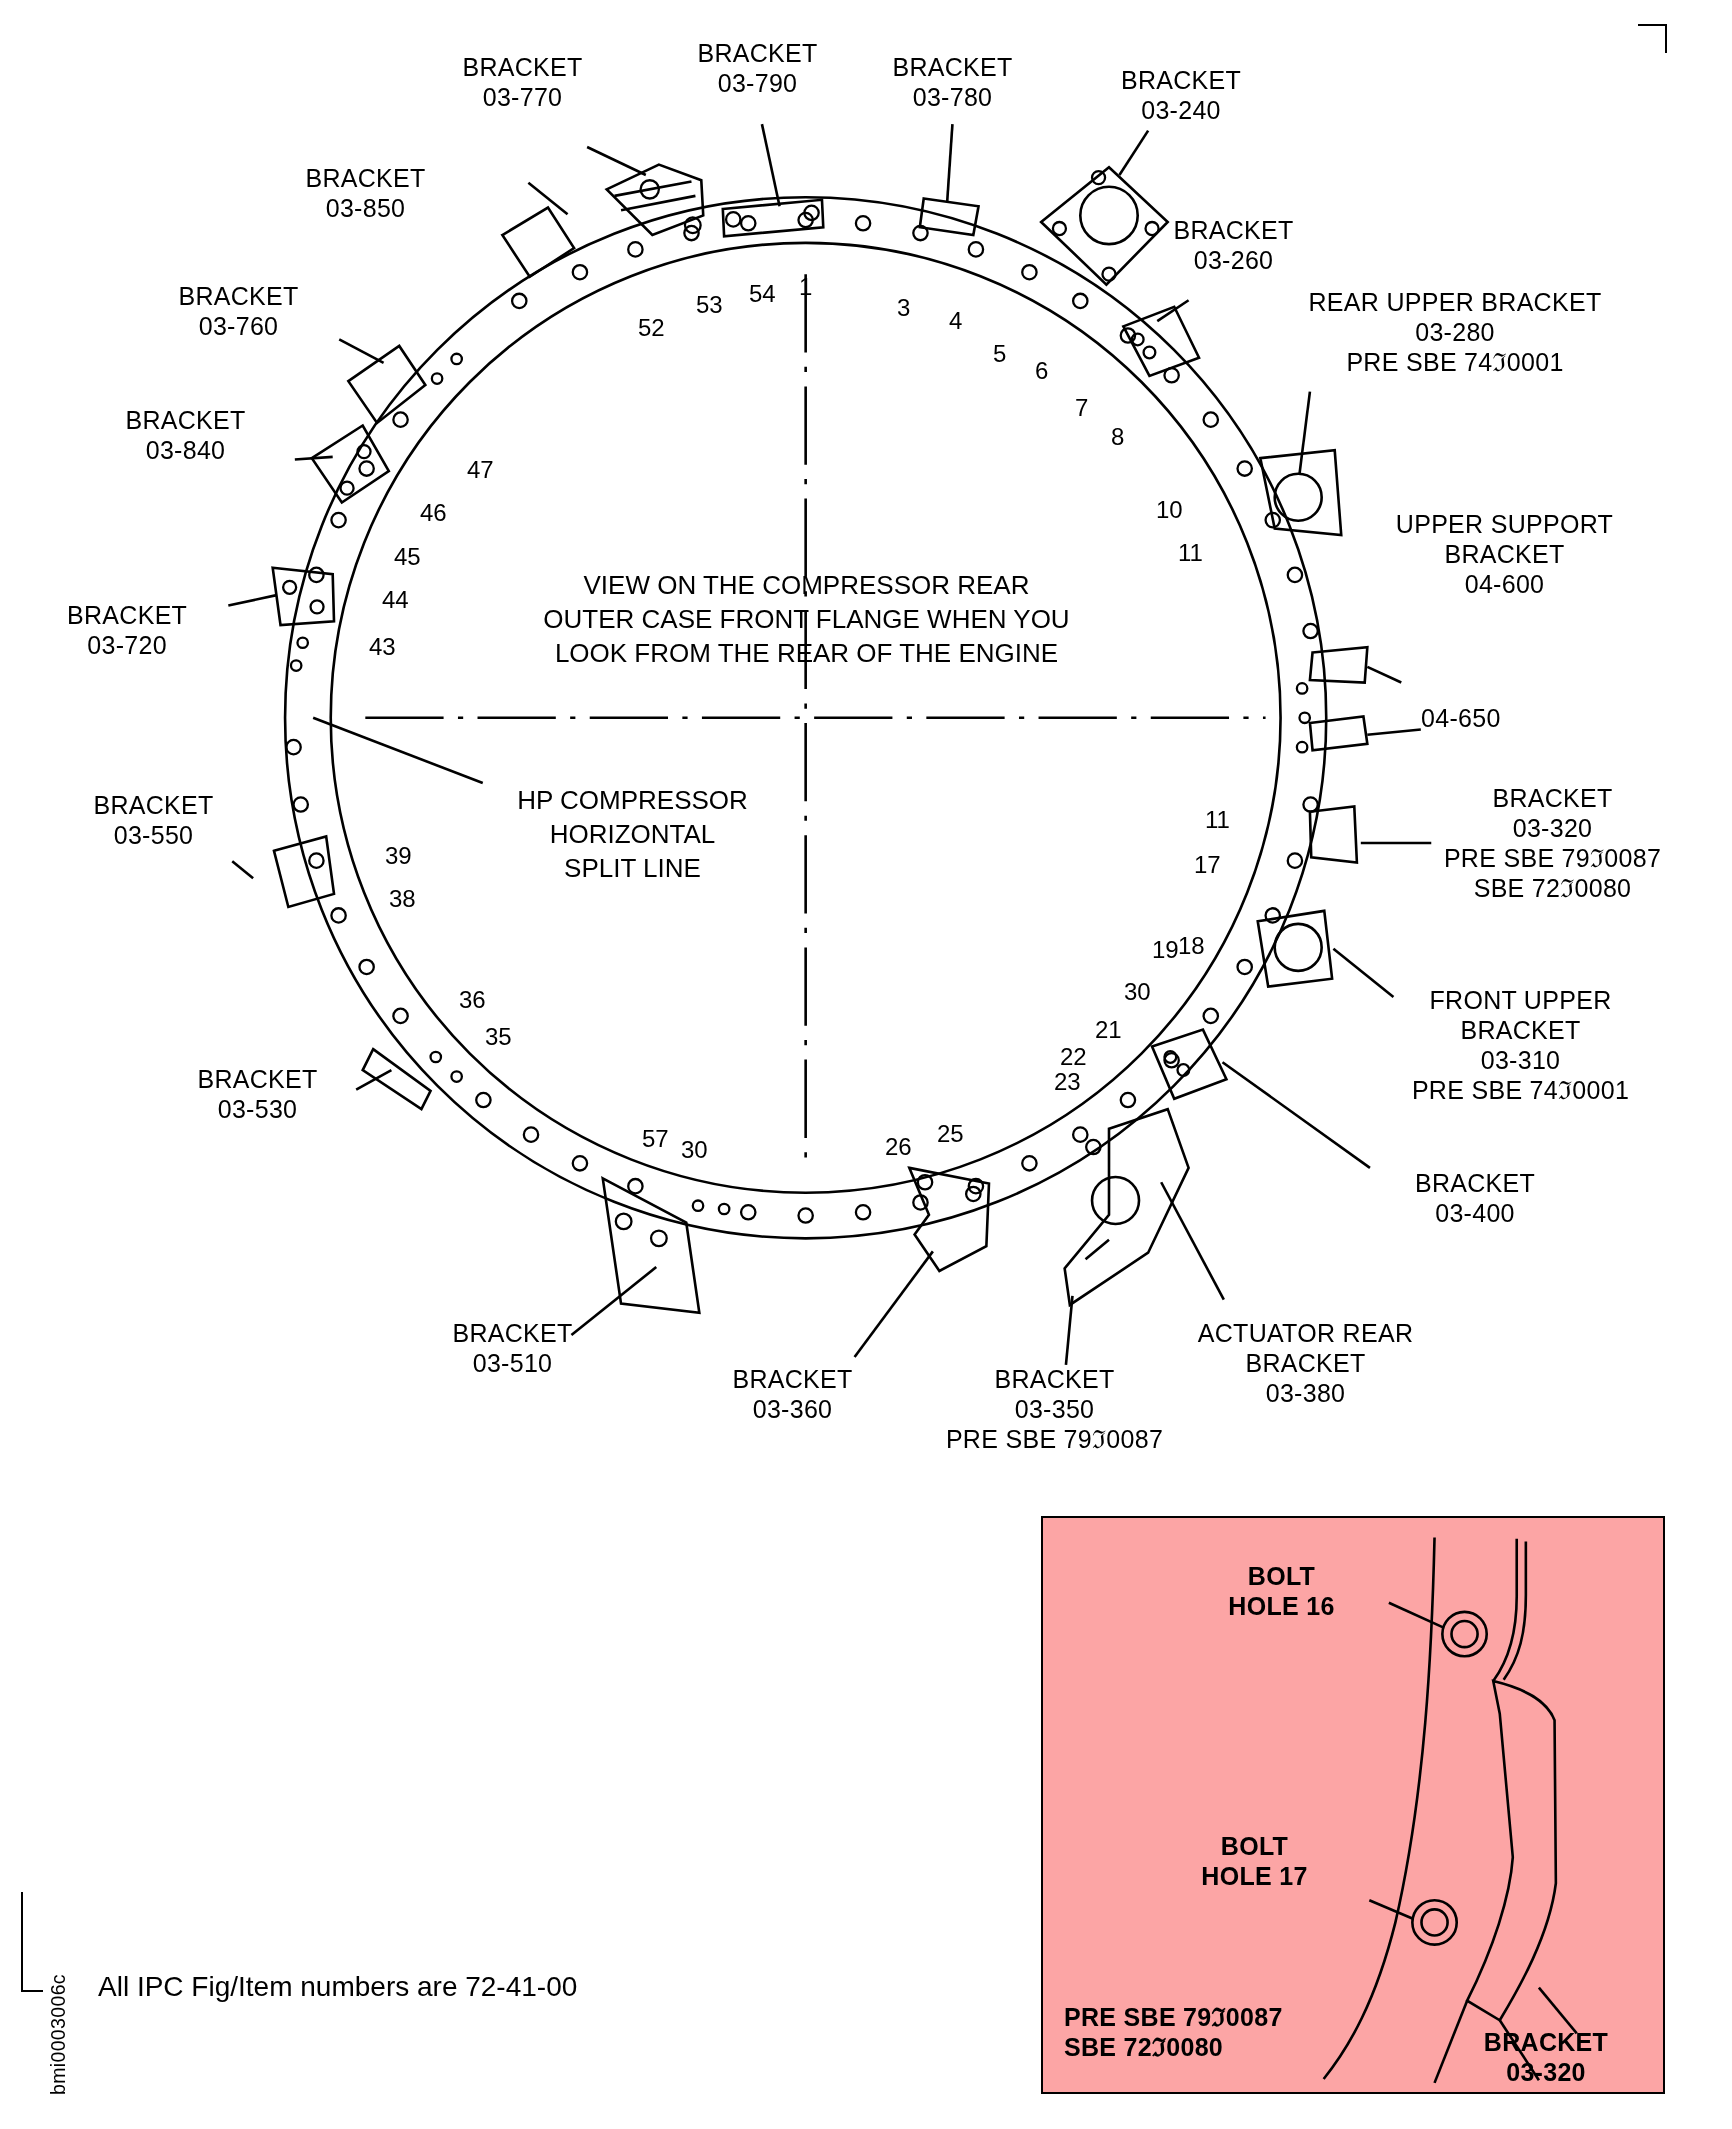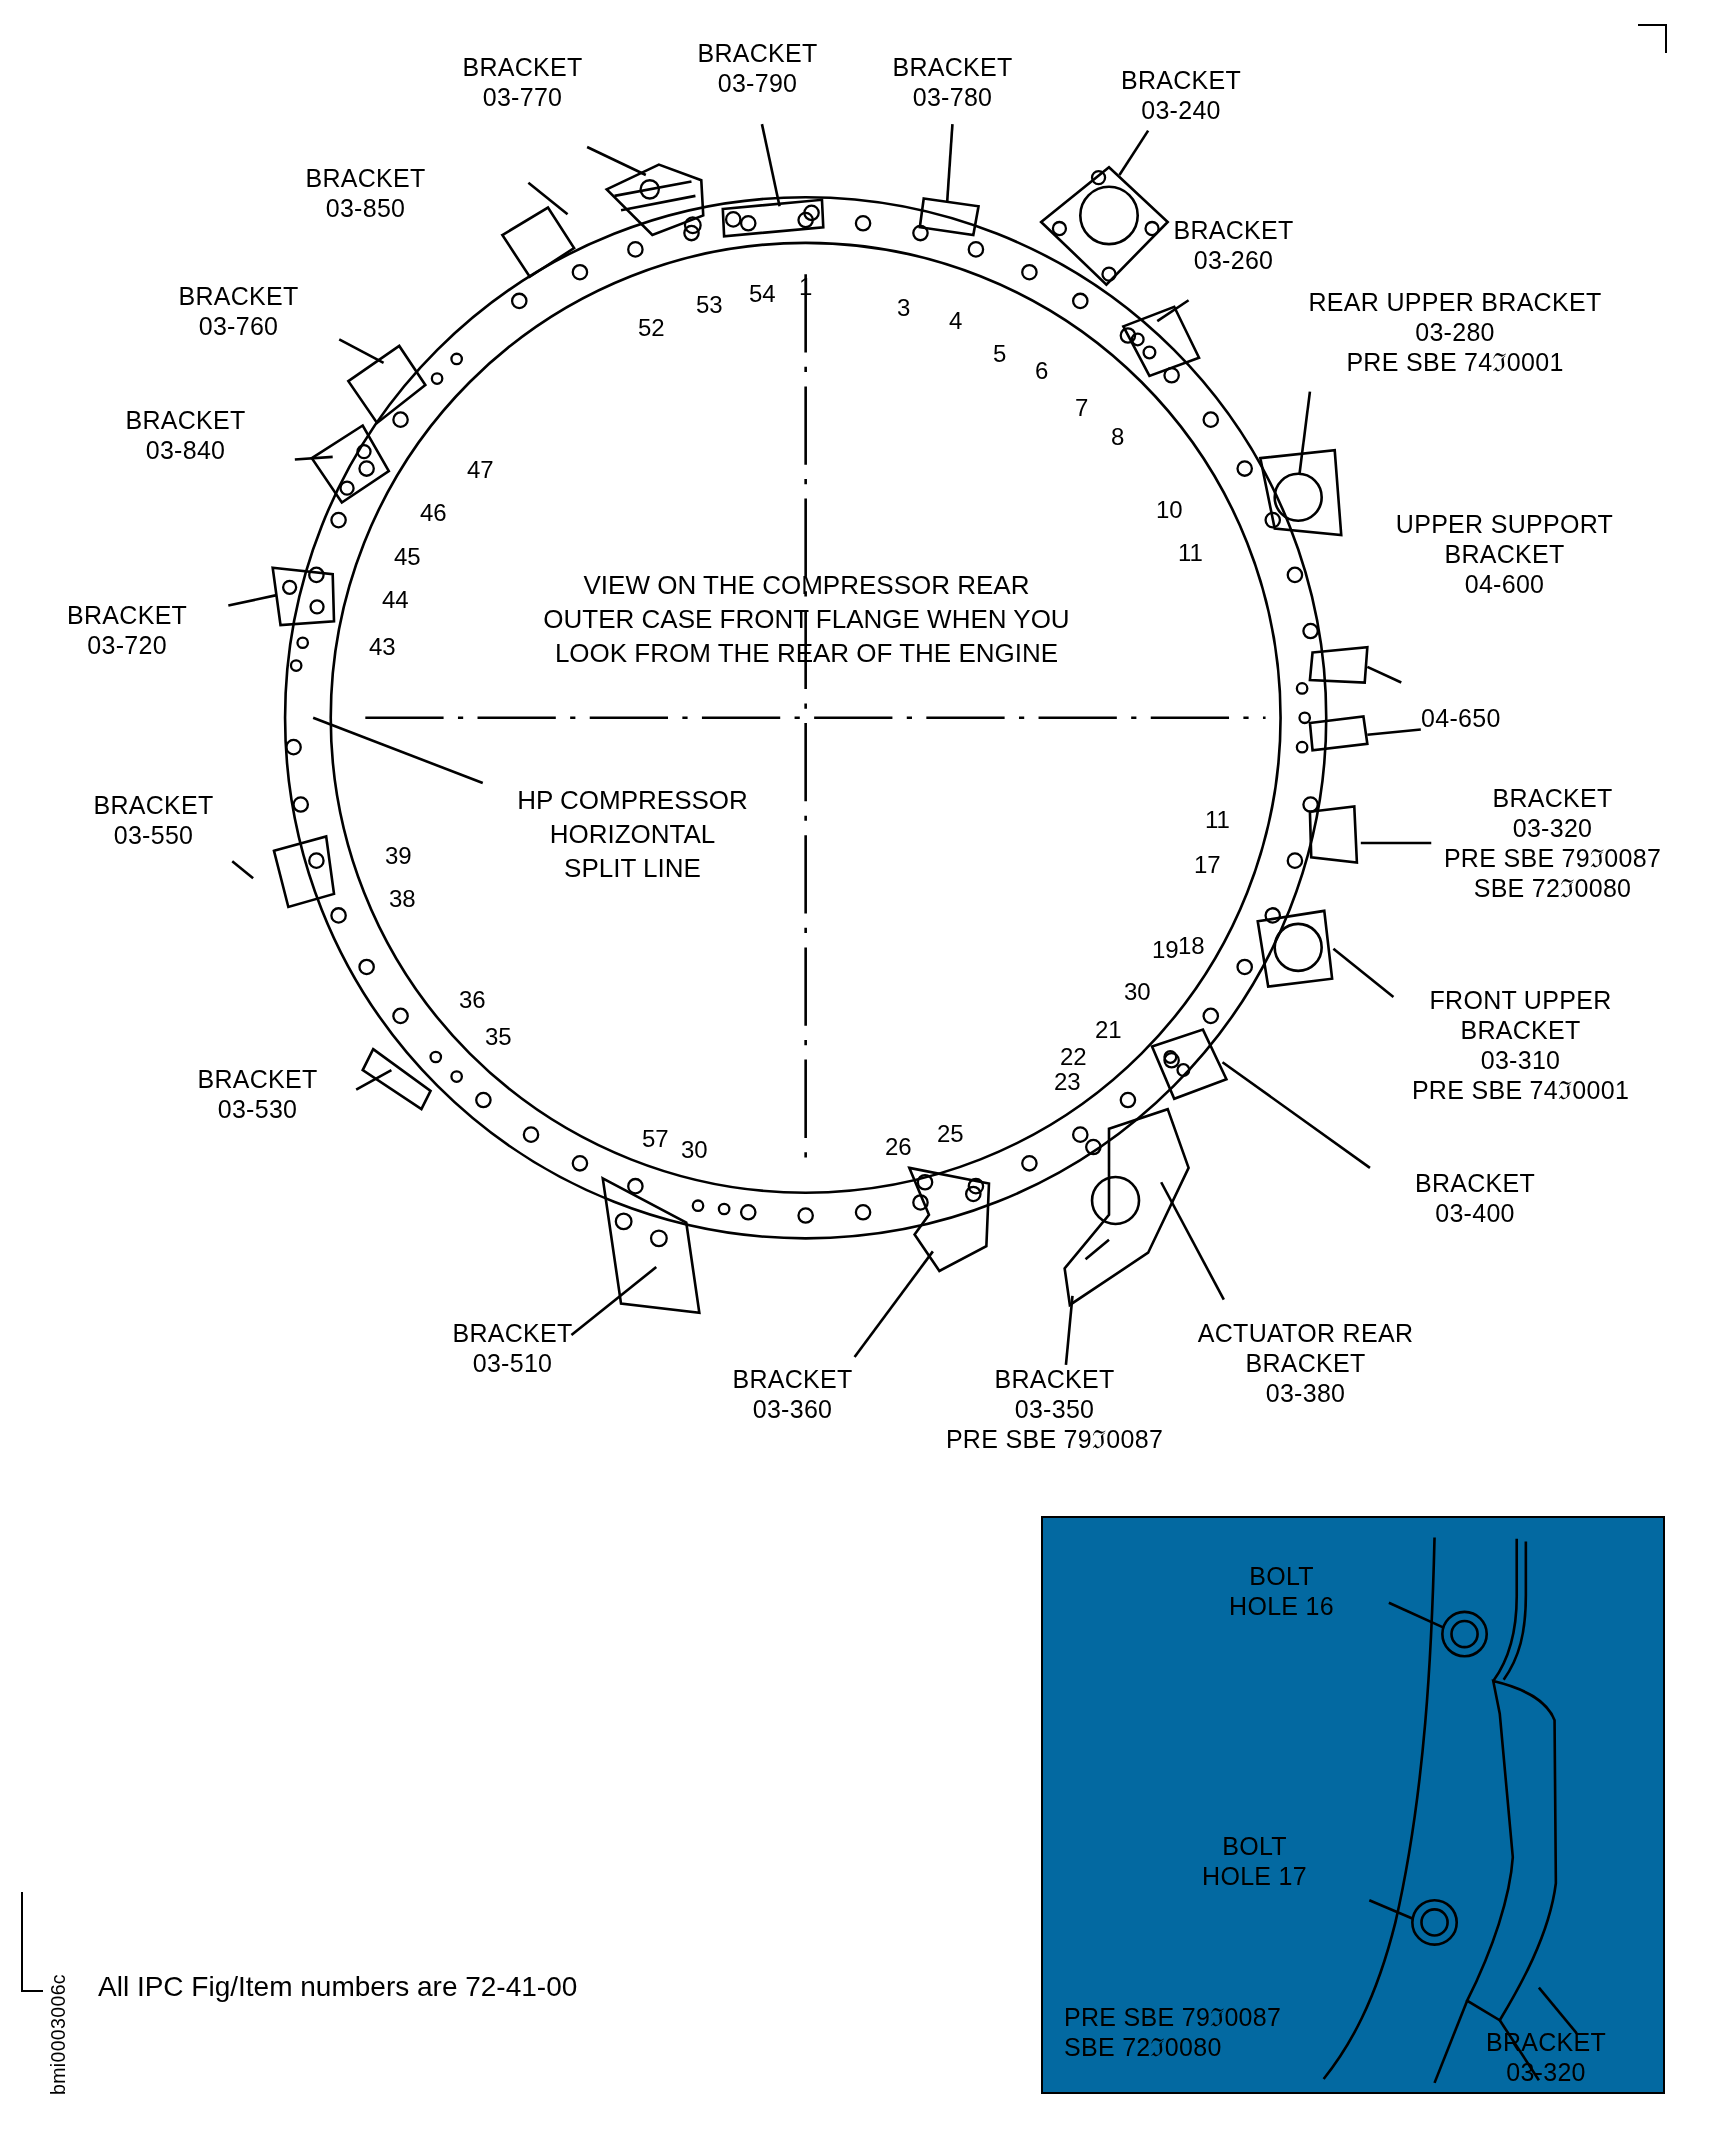--- a/index.html
+++ b/index.html
@@ -45,21 +45,22 @@
     position: absolute;
     left: 0;
     top: 0;
     width: 1732px;
     height: 2129px;
     pointer-events: none;
   }
   .detail-box {
     position: absolute;
     border: 2.6px solid #000;
-    background: #0369a1;
+    background: #fca5a5;
+    font-weight: bold;
   }
   .footnote {
     position: absolute;
     font-size: 28px;
   }
   .sidecode {
     position: absolute;
     font-size: 19.6px;
     transform: rotate(-90deg);
     transform-origin: left top;

